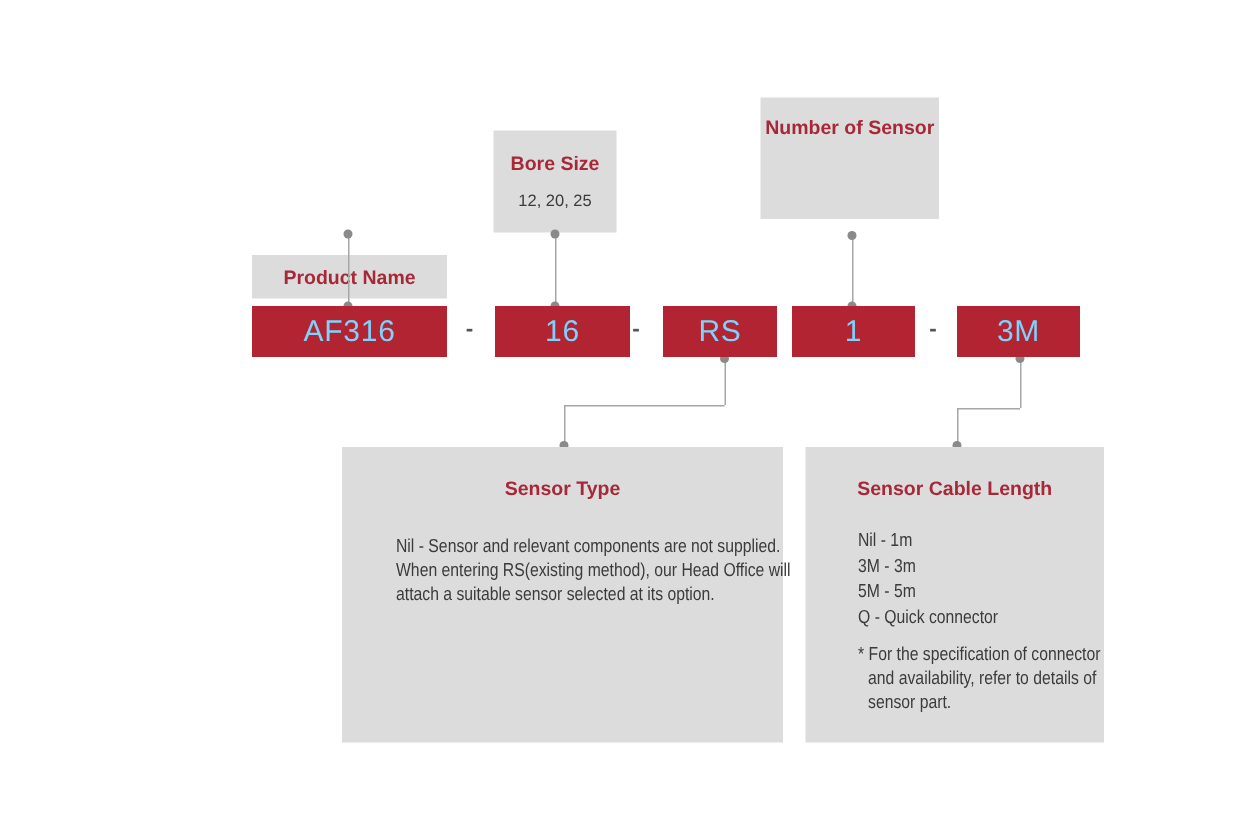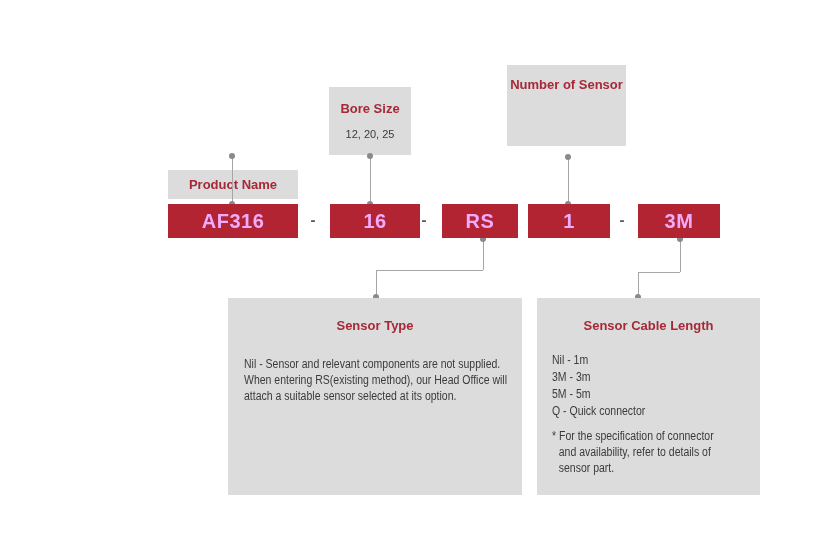--- a/index.html
+++ b/index.html
@@ -30,27 +30,26 @@
     display: flex;
     align-items: center;
     justify-content: center;
     margin-top: 44px;
   }
   .code-box {
     position: absolute;
     top: 204px;
     height: 34px;
     background: #b32433;
-    color: #f0abfc;
+    color: #7dd3fc;
     font-size: 20px;
     display: flex;
     align-items: center;
     justify-content: center;
     letter-spacing: 0.5px;
-    font-weight: bold;
   }
   .dash {
     position: absolute;
     top: 211px;
     width: 16px;
     text-align: center;
     color: #555555;
     font-size: 15px;
     font-weight: bold;
   }
@@ -67,21 +66,21 @@
     border-radius: 50%;
     background: #8a8a8a;
   }
   .body-line {
     font-size: 12.5px;
     color: #3b3b3b;
     white-space: nowrap;
     transform: scaleX(0.84);
     transform-origin: 0 0;
   }
-  .lines-block { position: absolute; }
+  .lines-block { position: absolute; margin-left: 20px; }
   .indent { padding-left: 8px; }
   .opt-line {
     font-size: 12.5px;
     color: #3b3b3b;
     white-space: nowrap;
   }
   .centered-value {
     font-size: 11px;
     color: #3b3b3b;
     text-align: center;
@@ -139,21 +138,21 @@
 
   <div class="panel" style="left:228px; top:298px; width:294px; height:197px;">
     <div class="panel-title" style="margin-top:20px;">Sensor Type</div>
   </div>
   <div class="lines-block" style="left:244px; top:356px;">
     <div class="body-line" style="line-height:16px;">Nil - Sensor and relevant components are not supplied.</div>
     <div class="body-line" style="line-height:16px;">When entering RS(existing method), our Head Office will</div>
     <div class="body-line" style="line-height:16px;">attach a suitable sensor selected at its option.</div>
   </div>
 
-  <div class="panel" style="left:537px; top:298px; width:223px; height:197px;">
+  <div class="panel" style="left:537px; top:298px; width:199px; height:197px;">
     <div class="panel-title" style="margin-top:20px;">Sensor Cable Length</div>
   </div>
   <div class="lines-block" style="left:552px; top:352px;">
     <div class="body-line" style="line-height:17px;">Nil - 1m</div>
     <div class="body-line" style="line-height:17px;">3M - 3m</div>
     <div class="body-line" style="line-height:17px;">5M - 5m</div>
     <div class="body-line" style="line-height:17px;">Q - Quick connector</div>
   </div>
   <div class="lines-block" style="left:552px; top:428px;">
     <div class="body-line" style="line-height:16px;">* For the specification of connector</div>

